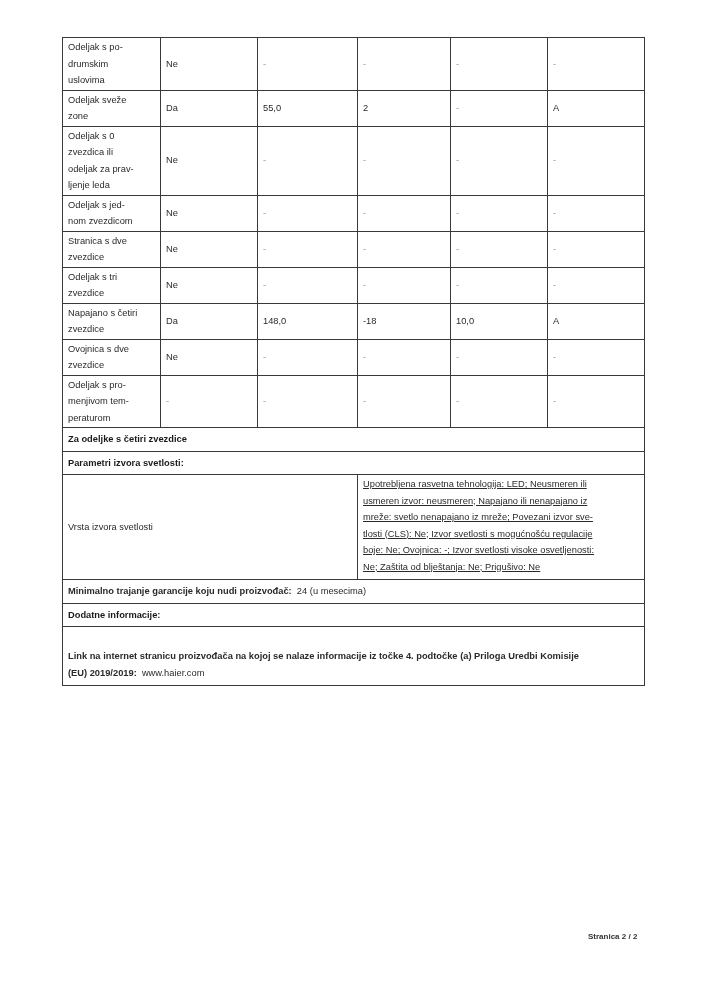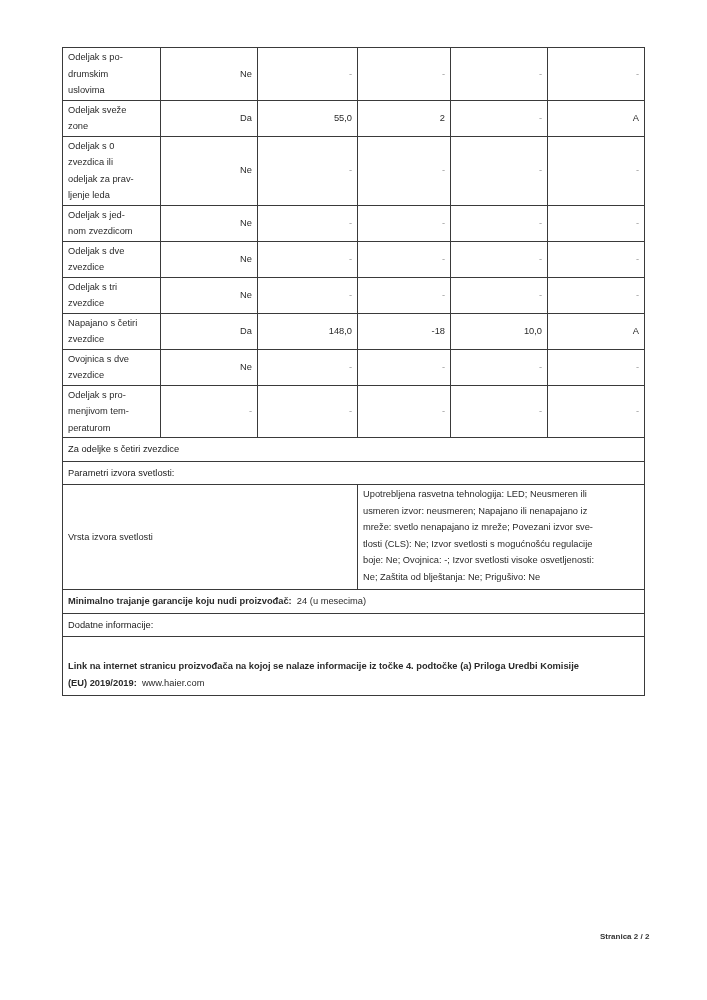--- a/index.html
+++ b/index.html
@@ -1,23 +1,23 @@
 <!DOCTYPE html>
 <html><head>
 <meta charset="utf-8">
 <style>
   html, body { margin: 0; padding: 0; background: #ffffff; }
   body { width: 707px; height: 1000px; position: relative; font-family: "Liberation Sans", sans-serif; color: #2a2a2a; }
-  .tbl { position: absolute; left: 62px; top: 47px; width: 582px; border-collapse: collapse; table-layout: fixed; font-size: 9.3px; line-height: 16.5px; }
+  .tbl { position: absolute; left: 62px; top: 37px; width: 582px; border-collapse: collapse; table-layout: fixed; font-size: 9.3px; line-height: 16.5px; }
   .tbl td { border: 1.3px solid #3a3a3a; padding: 1px 5px; vertical-align: middle; }
-  .tbl td.c { text-align: right; }
+  .tbl td.c { text-align: left; }
   .tbl td.dash { color: #9a9a9a; }
-  .tbl td.b { font-weight: normal; color: #1a1a1a; margin-top: 16px; }
+  .tbl td.b { font-weight: bold; color: #1a1a1a; margin-top: 16px; }
   .row-name { text-align: left; }
-  .footer { position: absolute; left: 600px; top: 932px; font-size: 8px; font-weight: bold; color: #333; }
+  .footer { position: absolute; left: 588px; top: 932px; font-size: 8px; font-weight: bold; color: #333; }
   .light { padding-top: 3px !important; padding-bottom: 3px !important; }
 </style>
 </head>
 <body>
 
 <table class="tbl">
   <colgroup>
     <col style="width:98px">
       <col style="width:97px">
       <col style="width:100px">
@@ -68,21 +68,21 @@
           <div>nom zvezdicom</div>
         </td>
         <td class="c">Ne</td>
         <td class="c dash">-</td>
         <td class="c dash">-</td>
         <td class="c dash">-</td>
         <td class="c dash">-</td>
       </tr>
       <tr>
         <td class="row-name">
-          <div>Odeljak s dve</div>
+          <div>Stranica s dve</div>
           <div>zvezdice</div>
         </td>
         <td class="c">Ne</td>
         <td class="c dash">-</td>
         <td class="c dash">-</td>
         <td class="c dash">-</td>
         <td class="c dash">-</td>
       </tr>
       <tr>
         <td class="row-name">
@@ -132,21 +132,21 @@
     </tbody>
   <tbody>
     <tr>
       <td colspan="6" class="b light">Za odeljke s četiri zvezdice</td>
     </tr>
     <tr>
       <td colspan="6" class="b light">Parametri izvora svetlosti:</td>
     </tr>
     <tr>
       <td colspan="3">Vrsta izvora svetlosti</td>
-      <td colspan="3" style="padding-bottom:4px;">
+      <td colspan="3" style="padding-bottom:4px;text-decoration:underline;">
         <div>Upotrebljena rasvetna tehnologija: LED; Neusmeren ili</div>
         <div>usmeren izvor: neusmeren; Napajano ili nenapajano iz</div>
         <div>mreže: svetlo nenapajano iz mreže; Povezani izvor sve-</div>
         <div>tlosti (CLS): Ne; Izvor svetlosti s mogućnošću regulacije</div>
         <div>boje: Ne; Ovojnica: -; Izvor svetlosti visoke osvetljenosti:</div>
         <div>Ne; Zaštita od blještanja: Ne; Prigušivo: Ne</div>
       </td>
     </tr>
     <tr>
       <td colspan="6" class="light">

